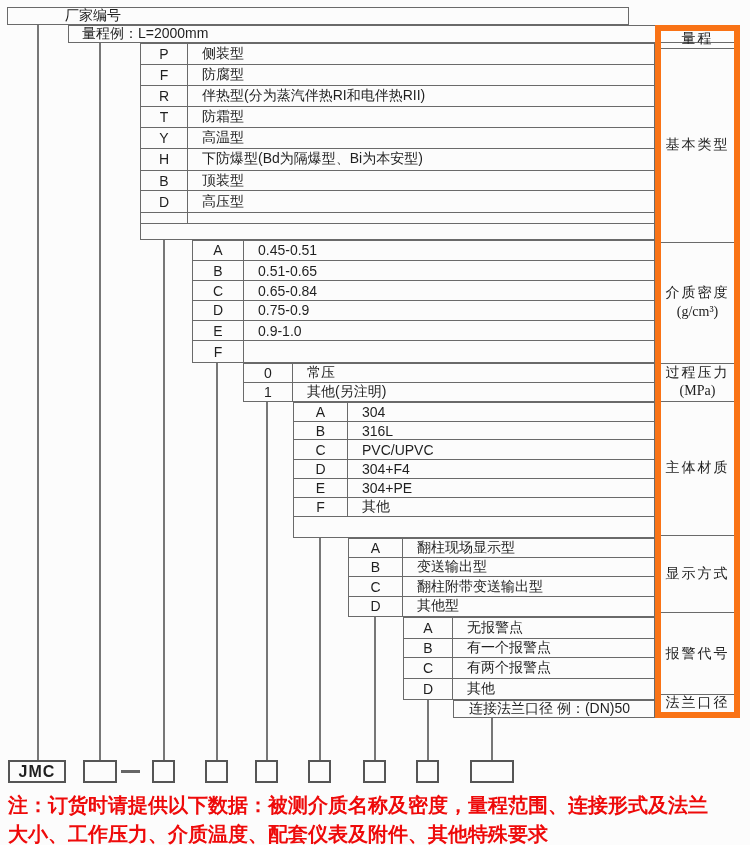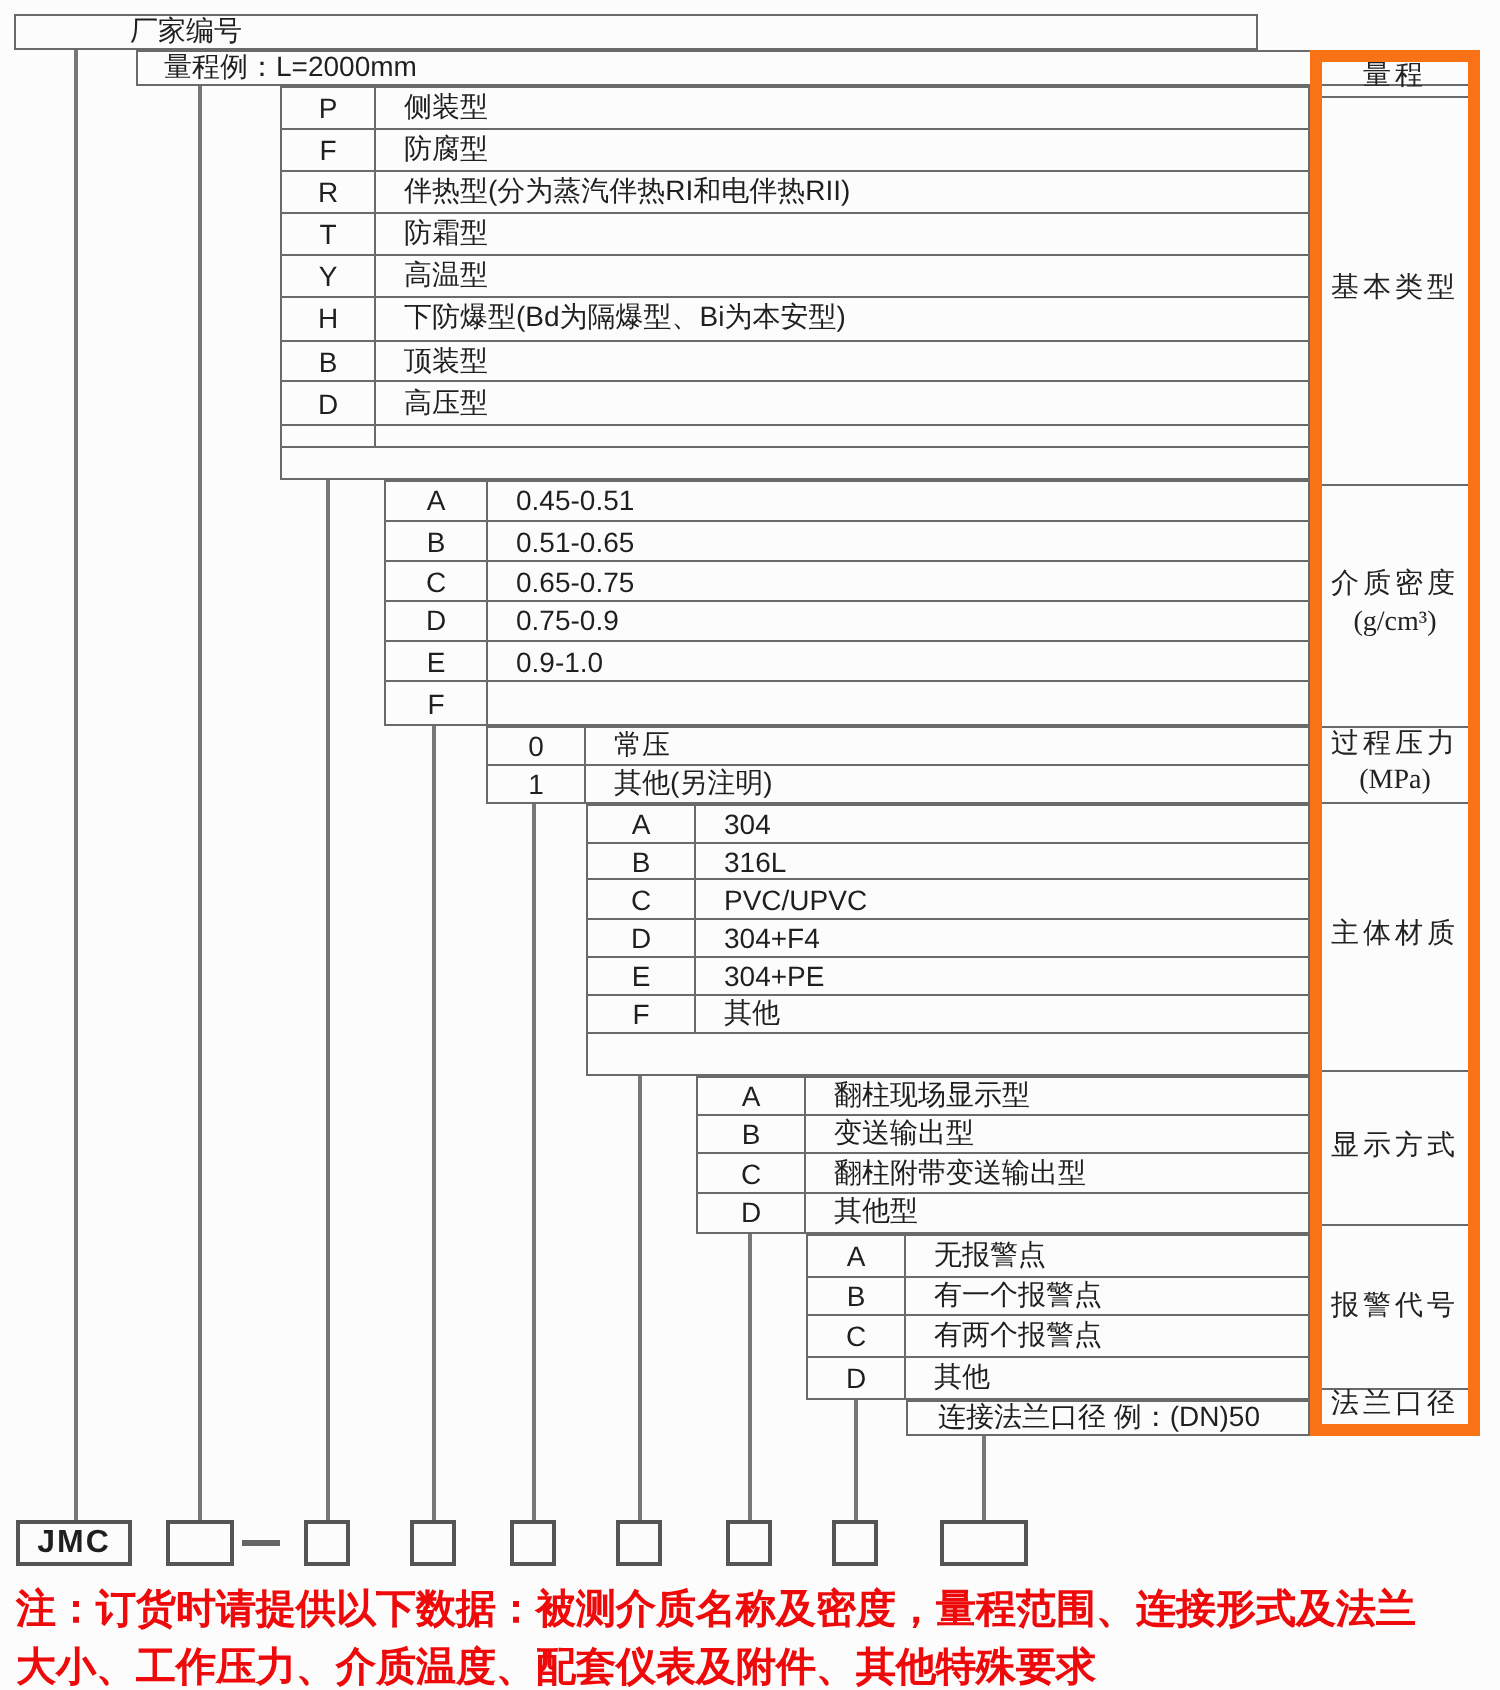--- a/index.html
+++ b/index.html
@@ -101,21 +101,21 @@
     <div class="row" style="height:20px;">
         <div class="code" style="width:51px;">A</div>
         <div class="desc">0.45-0.51</div>
       </div>
     <div class="row" style="height:21px;">
         <div class="code" style="width:51px;">B</div>
         <div class="desc">0.51-0.65</div>
       </div>
     <div class="row" style="height:20px;">
         <div class="code" style="width:51px;">C</div>
-        <div class="desc">0.65-0.75</div>
+        <div class="desc">0.65-0.84</div>
       </div>
     <div class="row" style="height:20px;">
         <div class="code" style="width:51px;">D</div>
         <div class="desc">0.75-0.9</div>
       </div>
     <div class="row" style="height:21px;">
         <div class="code" style="width:51px;">E</div>
         <div class="desc">0.9-1.0</div>
       </div>
     <div class="row" style="height:21px;">

